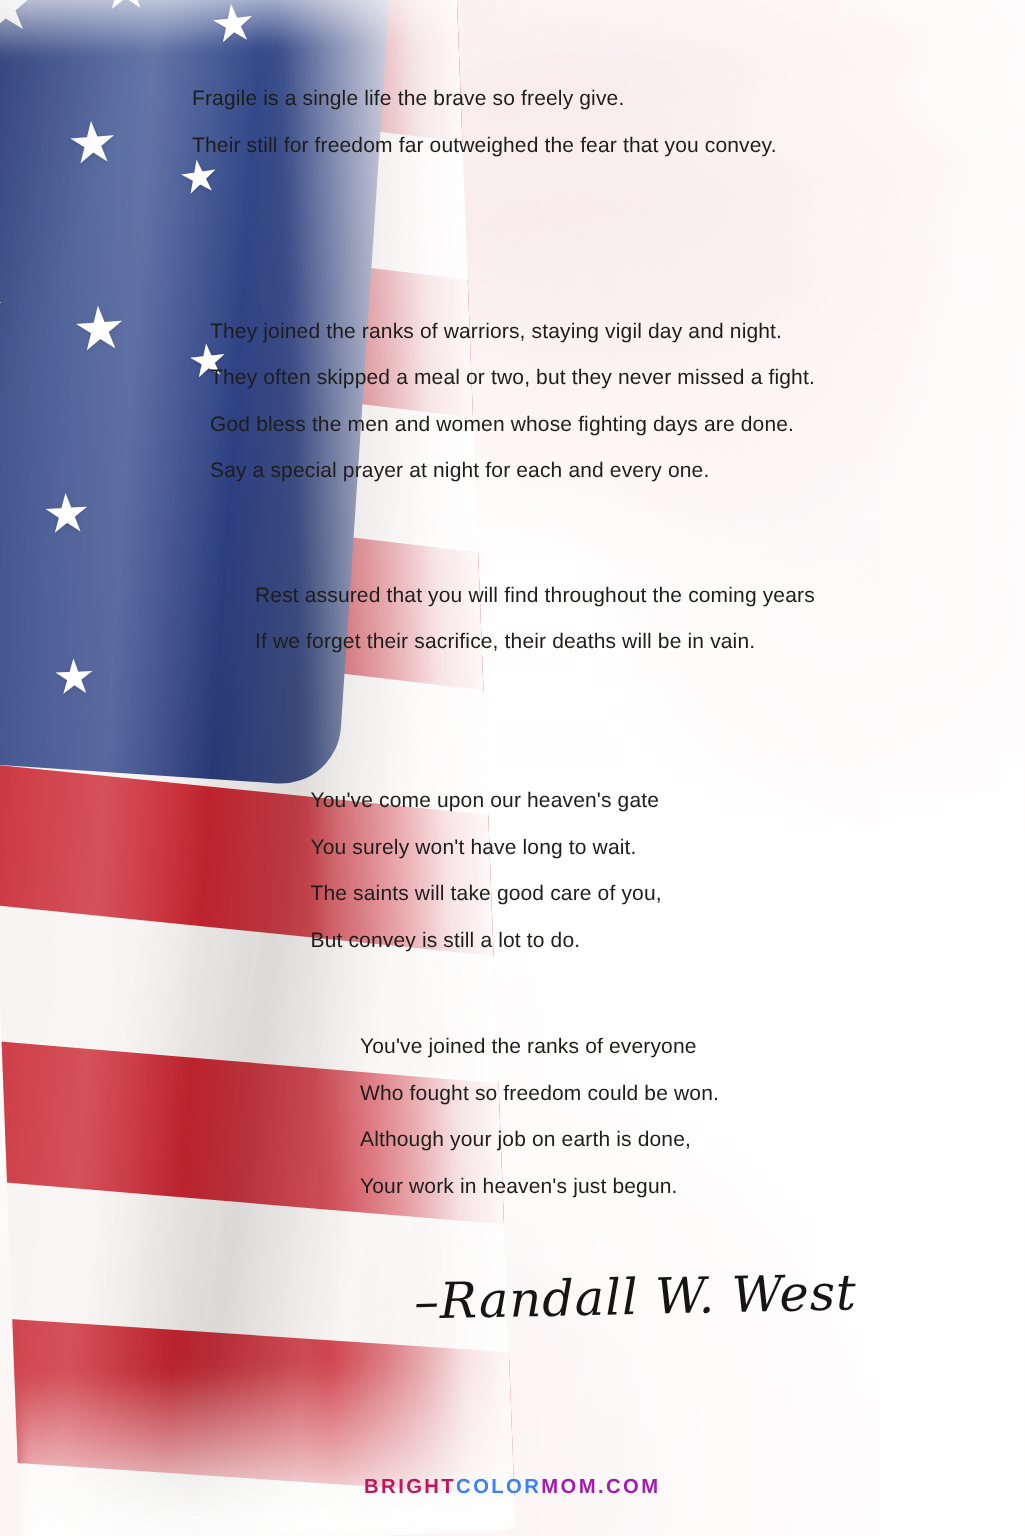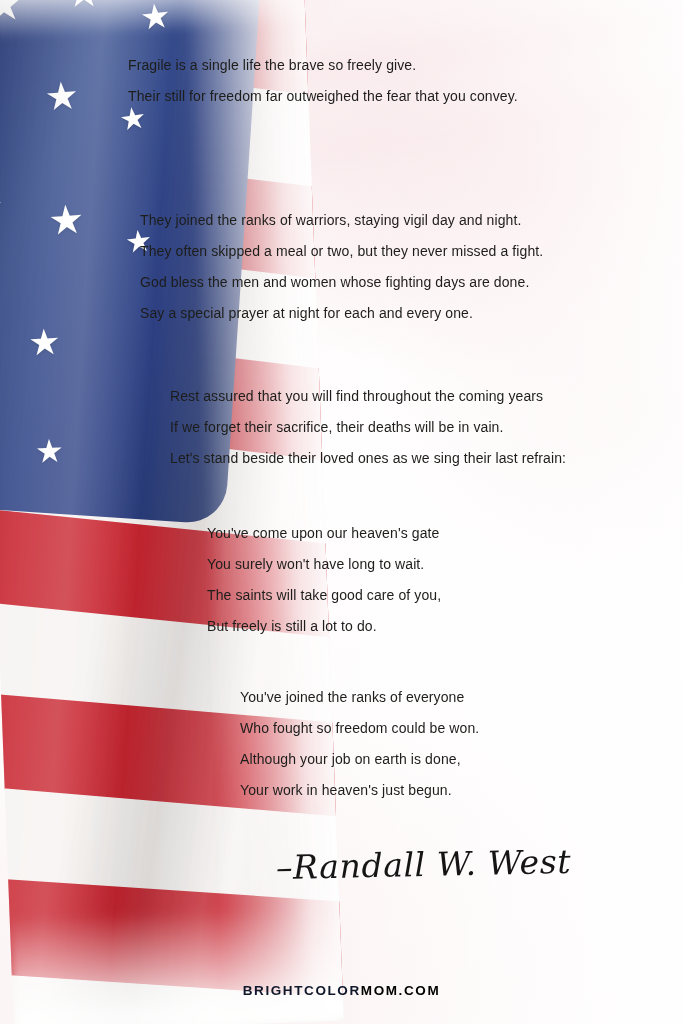--- a/index.html
+++ b/index.html
@@ -164,23 +164,23 @@
   .footer {
     position: absolute;
     left: 0;
     top: 983px;
     width: 683px;
     text-align: center;
     font-size: 13.5px;
     letter-spacing: 1.6px;
     font-weight: bold;
   }
-  .footer .seg-bright { color: #0f172a; }
-  .footer .seg-color  { color: #0f172a; }
-  .footer .seg-mom    { color: #000000; }
+  .footer .seg-bright { color: #be185d; }
+  .footer .seg-color  { color: #3b82f6; }
+  .footer .seg-mom    { color: #a21caf; }
 </style>
 </head>
 <body>
 
 <div class="poster">
 
   <div class="bg-base"></div>
   <div class="bg-soft-stripes"></div>
   <div class="bg-fade-right"></div>
 
@@ -233,28 +233,27 @@
     <div class="stanza s2">
       <span class="line">They joined the ranks of warriors, staying vigil day and night.</span>
       <span class="line">They often skipped a meal or two, but they never missed a fight.</span>
       <span class="line">God bless the men and women whose fighting days are done.</span>
       <span class="line">Say a special prayer at night for each and every one.</span>
     </div>
 
     <div class="stanza s3">
       <span class="line">Rest assured that you will find throughout the coming years</span>
       <span class="line">If we forget their sacrifice, their deaths will be in vain.</span>
-      <span class="line">Let's stand beside their loved ones as we sing their last refrain:</span>
     </div>
 
     <div class="stanza s4">
       <span class="line">You've come upon our heaven's gate</span>
       <span class="line">You surely won't have long to wait.</span>
       <span class="line">The saints will take good care of you,</span>
-      <span class="line">But freely is still a lot to do.</span>
+      <span class="line">But convey is still a lot to do.</span>
     </div>
 
     <div class="stanza s5">
       <span class="line">You've joined the ranks of everyone</span>
       <span class="line">Who fought so freedom could be won.</span>
       <span class="line">Although your job on earth is done,</span>
       <span class="line">Your work in heaven's just begun.</span>
     </div>
 
     <div class="signature">–Randall W. West</div>

